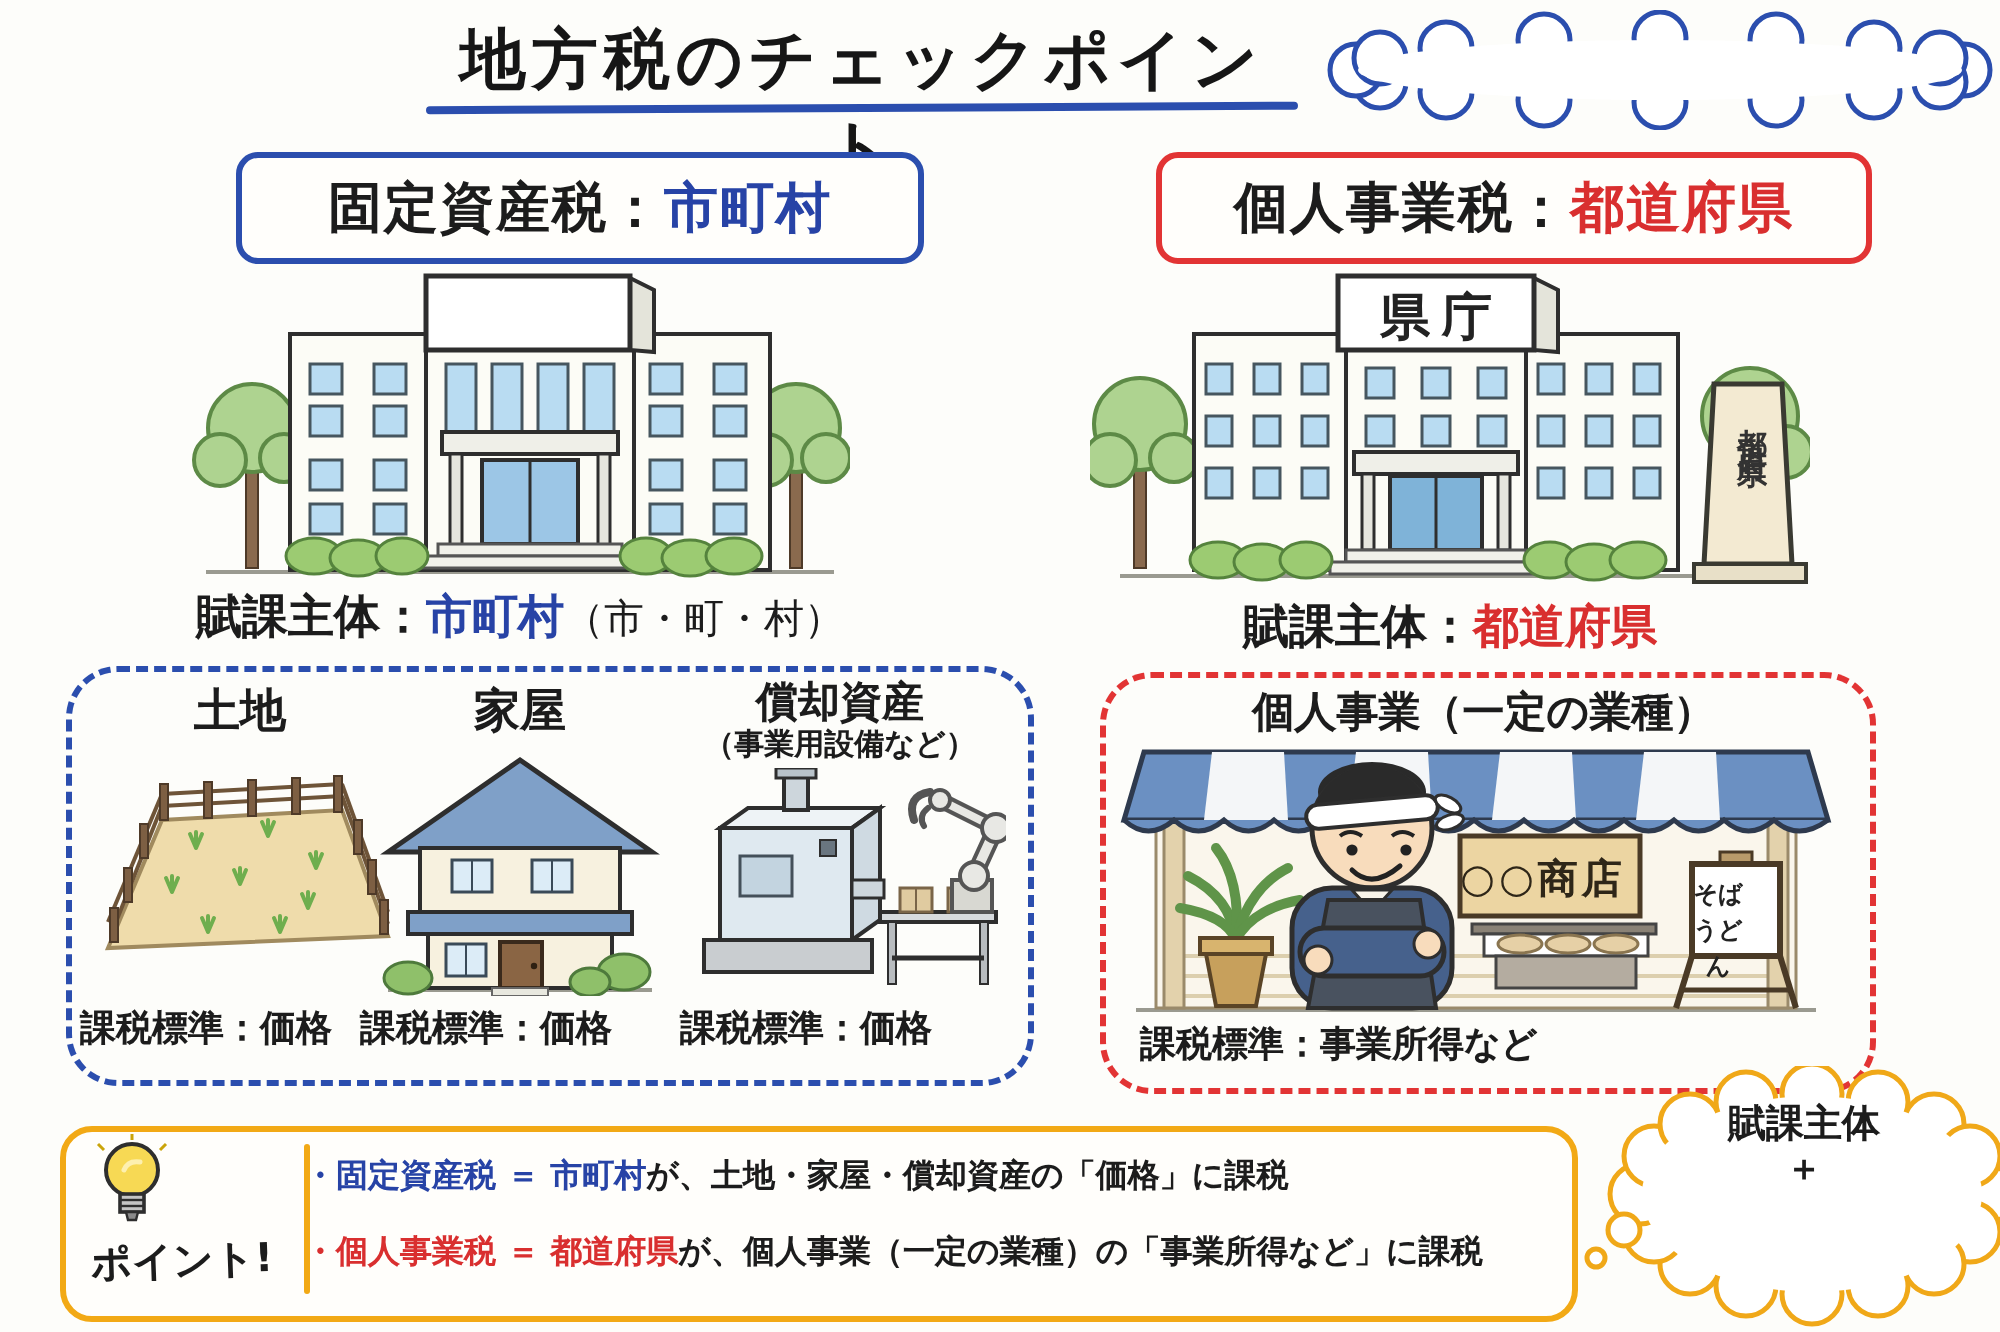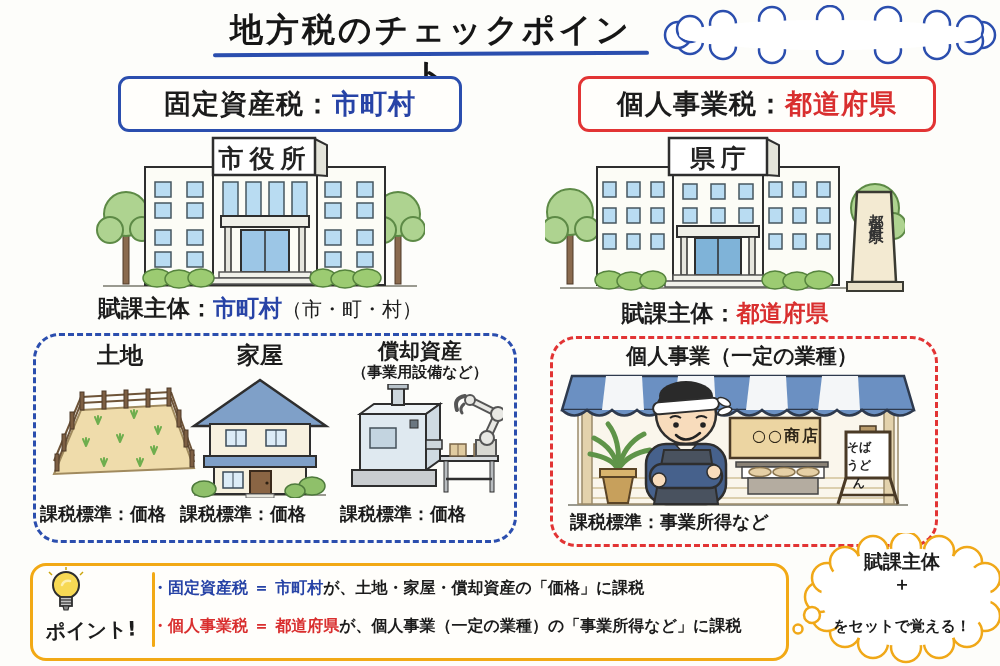--- a/index.html
+++ b/index.html
@@ -24,21 +24,21 @@
   
   .dash-blue{left:33px;top:333px;width:478px;height:204px;border:3px dashed #2b4eae;border-radius:26px;}
   .dash-red{left:550px;top:336px;width:382px;height:205px;border:3px dashed #e23434;border-radius:26px;}
   .item-label{font-size:23px;font-weight:600;text-align:center;white-space:nowrap;}
   .item-note{font-size:15px;font-weight:600;text-align:center;white-space:nowrap;}
   .item-standard{font-size:18px;font-weight:600;text-align:left;white-space:nowrap;}
   .box-title{font-size:21px;font-weight:600;text-align:center;white-space:nowrap;}
   
   .sign-text{font-size:25px;font-weight:600;letter-spacing:6px;text-align:center;color:#222;}
   .monument-text{writing-mode:vertical-rl;font-size:15px;font-weight:600;letter-spacing:5px;color:#333;}
-  .shop-sign-text{font-size:16px;font-weight:600;letter-spacing:2px;text-align:right;color:#2e2618;}
+  .shop-sign-text{font-size:20px;font-weight:600;letter-spacing:2px;text-align:left;color:#2e2618;}
   .menu-text{font-size:12px;font-weight:600;text-align:center;line-height:1.5;color:#222;}
   
   .point-box{left:30px;top:563px;width:753px;height:92px;border:3px solid #f2a915;border-radius:16px;
          background:#fffefb;}
   .point-label{left:30px;top:617px;width:122px;text-align:center;font-size:20px;font-weight:600;
          transform:rotate(-2deg);}
   .point-divider{left:152px;top:572px;width:3px;height:75px;background:#f2a915;border-radius:2px;}
   .point-line{left:152px;width:615px;font-size:16px;font-weight:600;white-space:nowrap;}
   .pl1{top:578px;}
   .pl2{top:616px;}
@@ -145,21 +145,20 @@
 
     <g fill="#9ccb72" stroke="#55833d" stroke-width="1.5">
       <ellipse cx="62" cy="148" rx="14" ry="9"></ellipse>
         <ellipse cx="84" cy="149" rx="14" ry="9"></ellipse>
       <ellipse cx="106" cy="148" rx="13" ry="9"></ellipse>
         <ellipse cx="228" cy="148" rx="13" ry="9"></ellipse>
       <ellipse cx="250" cy="149" rx="14" ry="9"></ellipse>
         <ellipse cx="272" cy="148" rx="14" ry="9"></ellipse>
     </g>
   </svg>
-  <div class="abs sign-text" style="left:215px;top:142px;width:100px">市役所</div>
 
   <svg class="abs" style="left:545px;top:130px" width="360" height="172" viewBox="0 0 360 172">
     <line x1="15" y1="158" x2="350" y2="158" stroke="#9a9a90" stroke-width="2"></line>
 
     <rect x="22" y="100" width="6" height="54" fill="#8a6a4e" stroke="#4e3a28"></rect>
     <circle cx="25" cy="82" r="23" fill="#aed390" stroke="#5d8a46" stroke-width="2"></circle>
     <circle cx="10" cy="100" r="13" fill="#aed390" stroke="#5d8a46" stroke-width="2"></circle>
     <circle cx="42" cy="99" r="12" fill="#aed390" stroke="#5d8a46" stroke-width="2"></circle>
     <rect x="327" y="95" width="6" height="58" fill="#8a6a4e" stroke="#4e3a28"></rect>
     <circle cx="330" cy="78" r="24" fill="#aed390" stroke="#5d8a46" stroke-width="2"></circle>
@@ -457,15 +456,14 @@
         <circle cx="151" cy="18" r="15"></circle>
         <circle cx="179" cy="29" r="15"></circle>
       <circle cx="197" cy="45" r="15"></circle>
     </g>
     <ellipse cx="118" cy="64" rx="85" ry="49" fill="#ffffff"></ellipse>
     <circle cx="10" cy="96" r="4.5" fill="#ffffff" stroke="#f0a818" stroke-width="2.5"></circle>
     <circle cx="24" cy="82" r="8" fill="#ffffff" stroke="#f0a818" stroke-width="2.5"></circle>
   </svg>
   <div class="abs bubble-line bl1">賦課主体</div>
   <div class="abs bubble-line bl2">＋</div>
-  <div class="abs bubble-line bl4">をセットで覚える！</div>
 
 </div>
 
 </body></html>

